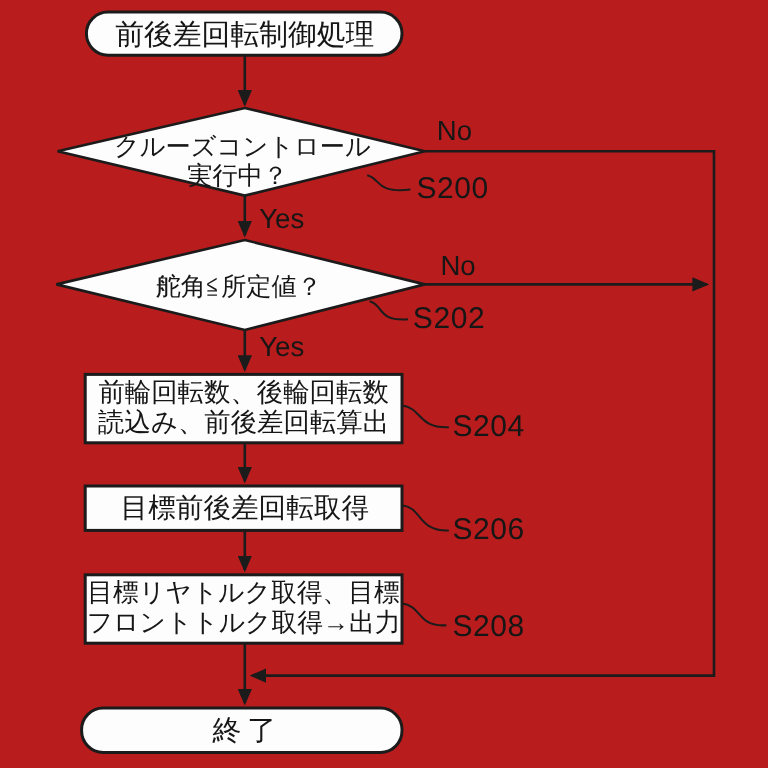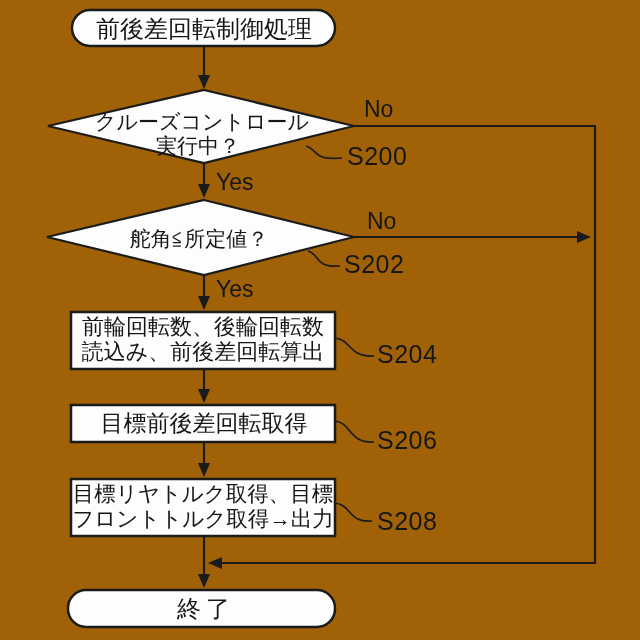--- a/index.html
+++ b/index.html
@@ -4,21 +4,21 @@
 <style>
   html, body {
     margin: 0;
     padding: 0;
     background: #ffffff;
   }
   .canvas {
     position: relative;
     width: 640px;
     height: 640px;
-    background: #a16207;
+    background: #b91c1c;
     font-family: "Liberation Sans", sans-serif;
   }
   svg { display: block; }
   .shape {
     fill: #fdfdfd;
     stroke: #1b1b1b;
   }
   .rect-shape   { stroke-width: 2.5; }
   .diamond-shape{ stroke-width: 2.2; }
   .flow-line {

